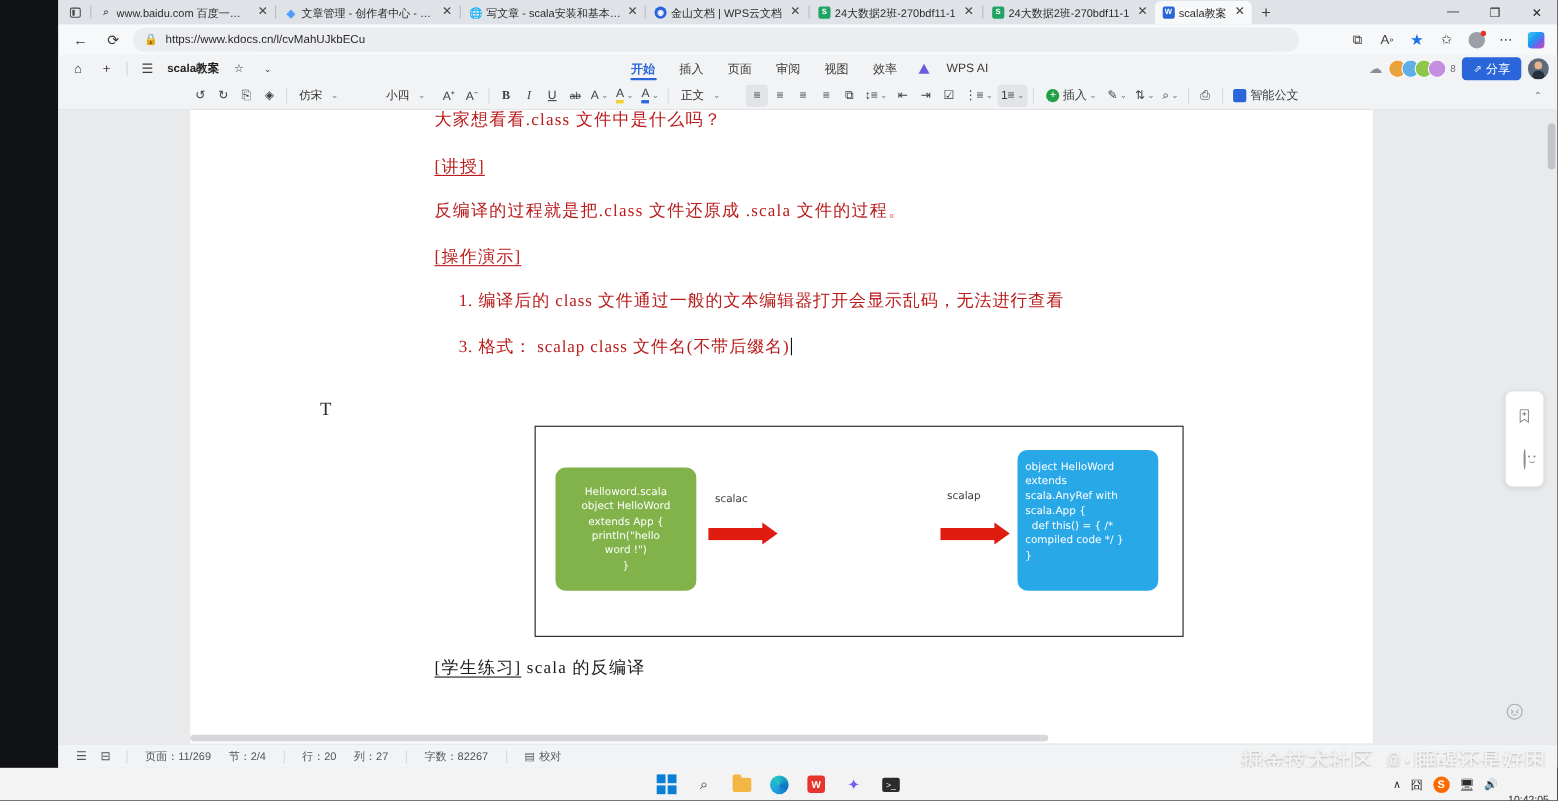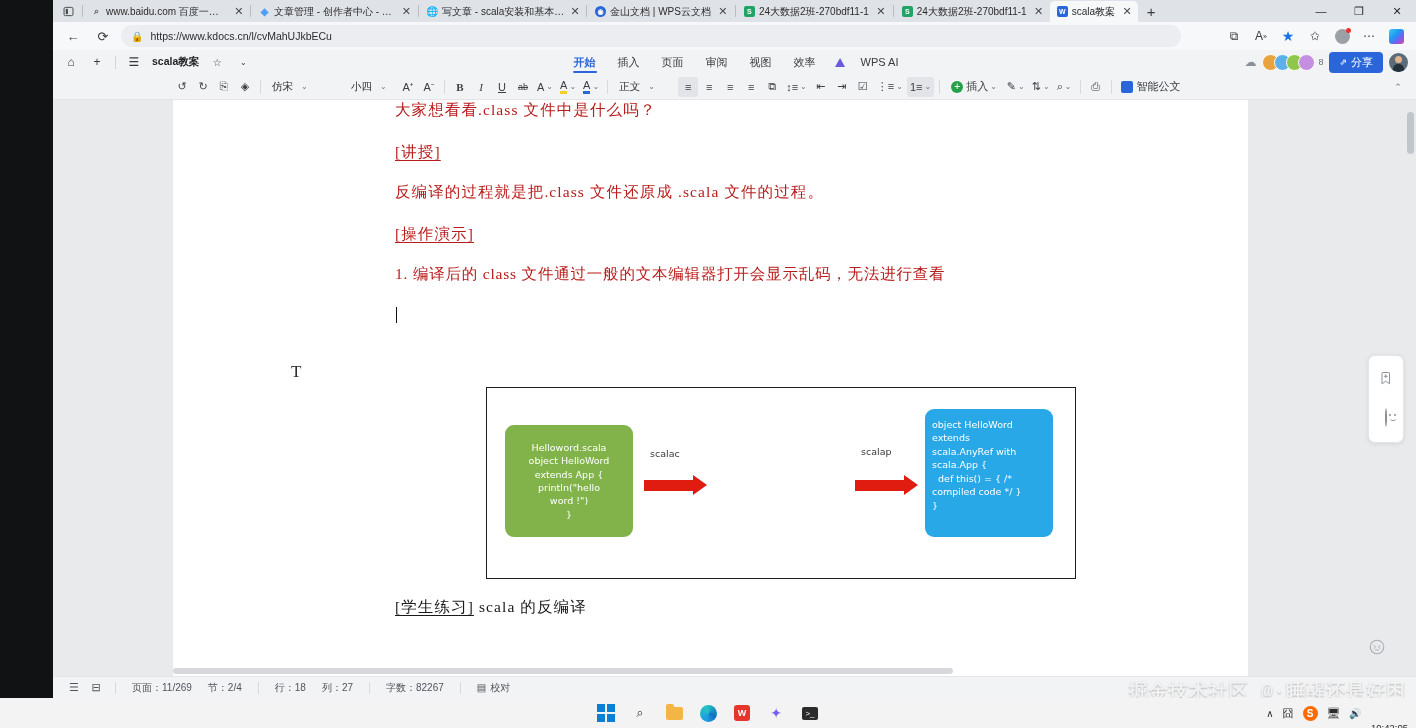--- a/index.html
+++ b/index.html
@@ -281,21 +281,21 @@
     color: #b91c1c;
   }
   .p {
     font-size: 15.5px;
     line-height: 1;
     margin-bottom: 25px;
     letter-spacing: 1.1px;
     white-space: nowrap;
   }
   .p.underline { text-decoration: underline; text-underline-offset: 3px; }
-  .p.numbered { letter-spacing: 0.8px; }
+  .p.numbered { letter-spacing: 0.8px; margin-left: 22px; }
   .caret {
     display: inline-block; width: 1px; height: 16px;
     background: #111; vertical-align: -3px; margin-left: 1px;
   }
   .tmark {
     position: absolute; left: 118px; top: 262px;
     font-family: "Liberation Serif", serif;
     font-size: 17px; color: #2b2b2b;
   }
 
@@ -720,21 +720,21 @@
 
           <div class="tmark">T</div>
 
           <div class="doctext">
             <div class="p">大家想看看.class 文件中是什么吗？</div>
             <div class="p underline" style="display:inline-block;">[讲授]</div>
             <div class="p">反编译的过程就是把.class 文件还原成 .scala 文件的过程。</div>
             <div class="p underline" style="display:inline-block;margin-bottom:25px;">[操作演示]</div>
             <div class="p numbered">1. 编译后的 class 文件通过一般的文本编辑器打开会显示乱码，无法进行查看</div>
             <div class="p numbered" style="margin-bottom:0;">
-              <span class="caret"></span>
+              <span>3. 格式： scalap class 文件名(不带后缀名)</span><span class="caret"></span>
             </div>
           </div>
 
           <div class="diagram">
             <div class="dg-inner">
               <div class="dbox dbox-green">
                 <div>
                   Helloword.scala<br>object HelloWord<br>extends App {<br>println("hello<br>word !")<br>}
                 </div>
               </div>
@@ -781,21 +781,21 @@
         </div>
       </div>
 
       <div class="statusbar">
         <div class="si">☰</div>
         <div class="si">⊟</div>
         <div class="sdiv"></div>
         <div class="sitem">页面：11/269</div>
         <div class="sitem">节：2/4</div>
         <div class="sdiv"></div>
-        <div class="sitem">行：18</div>
+        <div class="sitem">行：20</div>
         <div class="sitem">列：27</div>
         <div class="sdiv"></div>
         <div class="sitem">字数：82267</div>
         <div class="sdiv"></div>
         <div class="sitem with-ic">
           <span style="font-size:10px;">▤</span>
           <span>校对</span>
         </div>
       </div>
 

